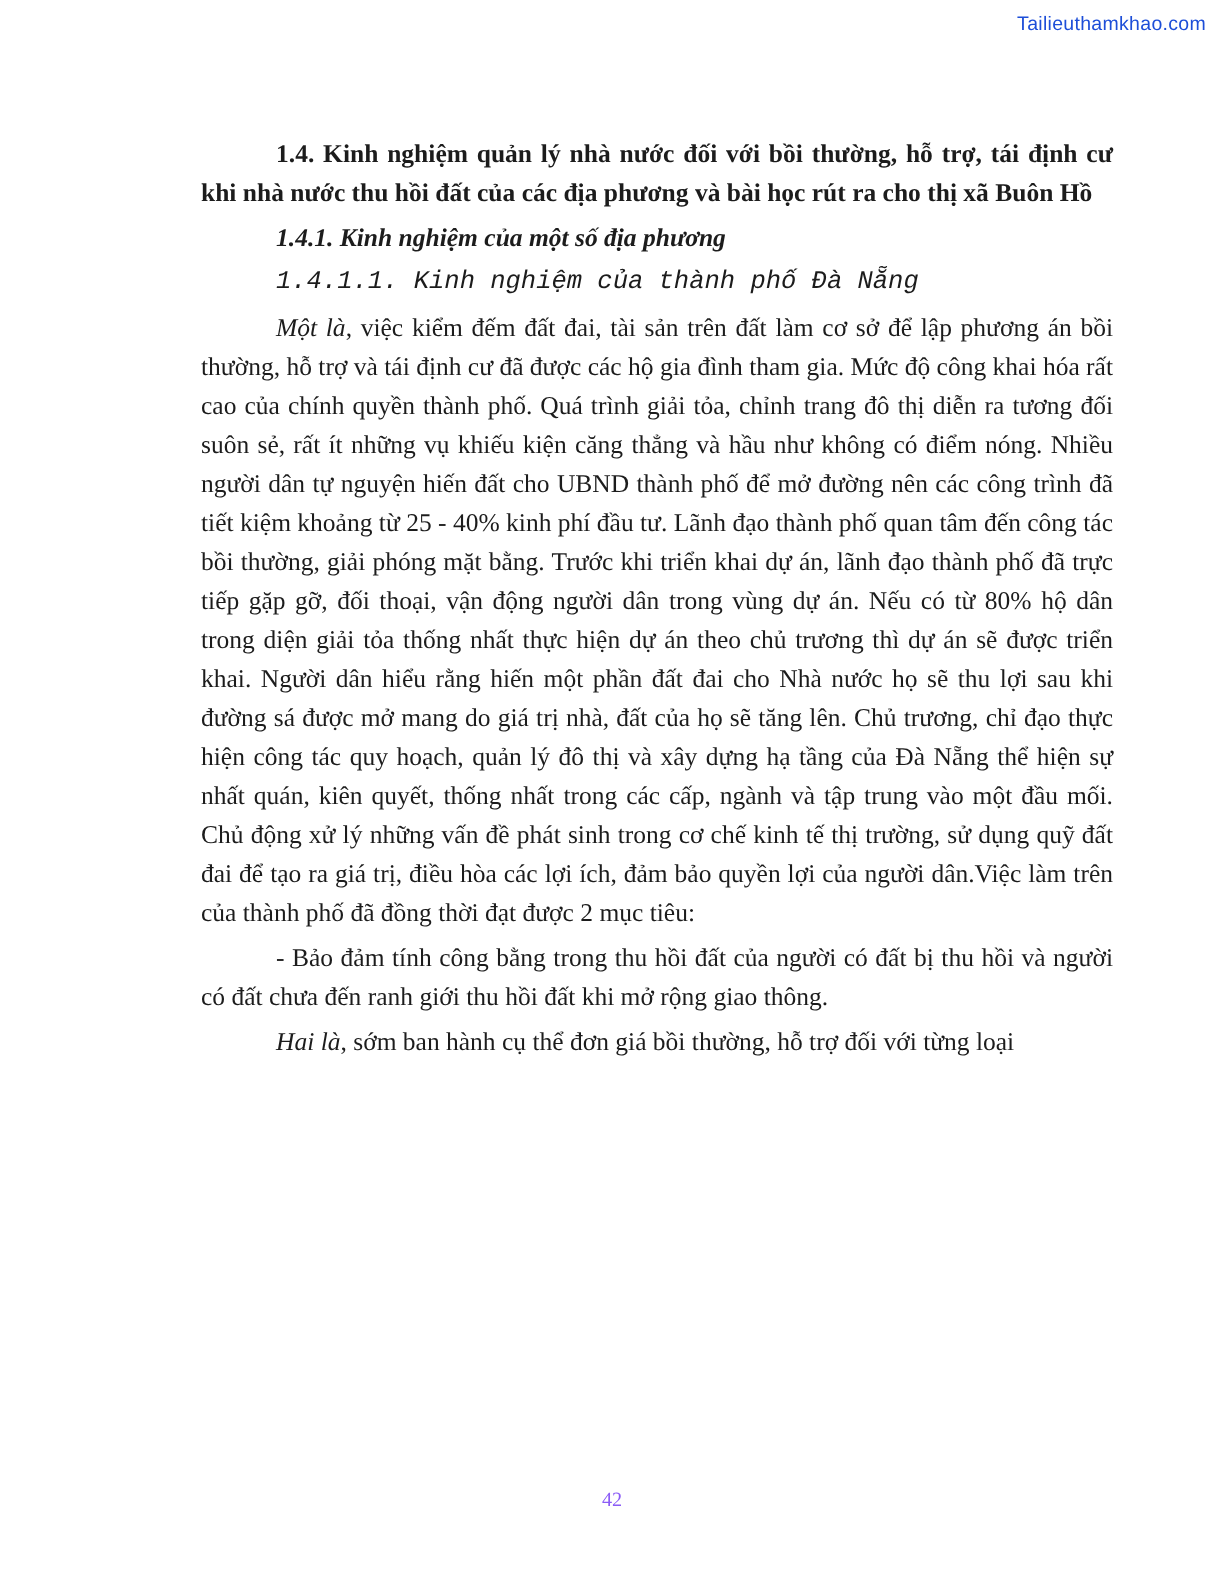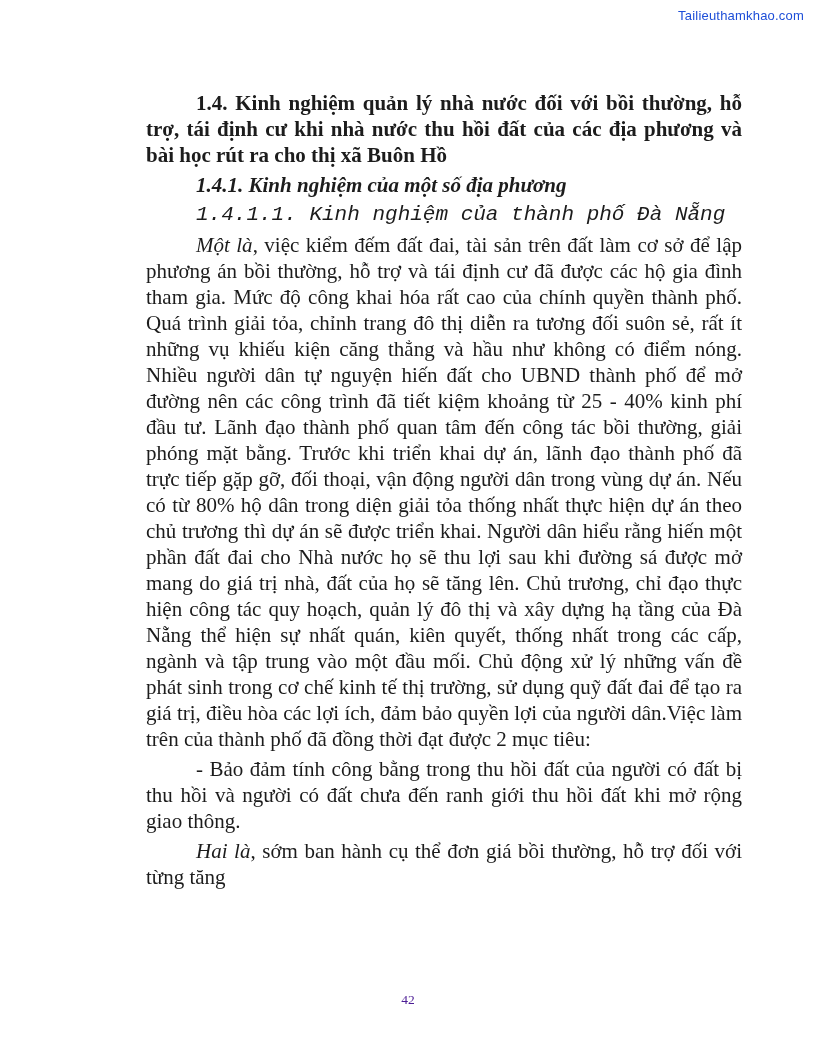--- a/index.html
+++ b/index.html
@@ -27,22 +27,22 @@
     color: #1d4ed8;
     letter-spacing: 0.2px;
   }
   .content {
     position: absolute;
     left: 130px;
     top: 90px;
     width: 612px;
   }
   .content p {
-    margin: 0 0 4px 16px;
-    font-size: 21px;
+    margin: 0 0 4px 4px;
+    font-size: 17px;
     line-height: 26px;
     text-align: justify;
     text-indent: 50px;
   }
   .h-main {
     font-weight: bold;
   }
   .h-sub1 {
     font-weight: bold;
     font-style: italic;
@@ -56,21 +56,21 @@
   .lead-italic {
     font-style: italic;
   }
   .page-number {
     position: absolute;
     bottom: 48px;
     left: 0;
     width: 100%;
     text-align: center;
     font-size: 13.5px;
-    color: #4c1d95;
+    color: #8b5cf6;
   }
 </style>
 </head>
 <body>
 
 <div class="page">
 
   <div class="watermark">Tailieuthamkhao.com</div>
 
   <main class="content">
@@ -81,19 +81,19 @@
 
     <p class="h-sub2">1.4.1.1. Kinh nghiệm của thành phố Đà Nẵng</p>
 
 
 
     <p class="body-p"><span class="lead-italic">Một là</span><span>, việc kiểm đếm đất đai, tài sản trên đất làm cơ sở để lập phương án bồi thường, hỗ trợ và tái định cư đã được các hộ gia đình tham gia. Mức độ công khai hóa rất cao của chính quyền thành phố. Quá trình giải tỏa, chỉnh trang đô thị diễn ra tương đối suôn sẻ, rất ít những vụ khiếu kiện căng thẳng và hầu như không có điểm nóng. Nhiều người dân tự nguyện hiến đất cho UBND thành phố để mở đường nên các công trình đã tiết kiệm khoảng từ 25 - 40% kinh phí đầu tư. Lãnh đạo thành phố quan tâm đến công tác bồi thường, giải phóng mặt bằng. Trước khi triển khai dự án, lãnh đạo thành phố đã trực tiếp gặp gỡ, đối thoại, vận động người dân trong vùng dự án. Nếu có từ 80% hộ dân trong diện giải tỏa thống nhất thực hiện dự án theo chủ trương thì dự án sẽ được triển khai. Người dân hiểu rằng hiến một phần đất đai cho Nhà nước họ sẽ thu lợi sau khi đường sá được mở mang do giá trị nhà, đất của họ sẽ tăng lên. Chủ trương, chỉ đạo thực hiện công tác quy hoạch, quản lý đô thị và xây dựng hạ tầng của Đà Nẵng thể hiện sự nhất quán, kiên quyết, thống nhất trong các cấp, ngành và tập trung vào một đầu mối. Chủ động xử lý những vấn đề phát sinh trong cơ chế kinh tế thị trường, sử dụng quỹ đất đai để tạo ra giá trị, điều hòa các lợi ích, đảm bảo quyền lợi của người dân.Việc làm trên của thành phố đã đồng thời đạt được 2 mục tiêu:</span></p>
 
 
     <p class="body-p">- Bảo đảm tính công bằng trong thu hồi đất của người có đất bị thu hồi và người có đất chưa đến ranh giới thu hồi đất khi mở rộng giao thông.</p>
 
-    <p class="body-p"><span class="lead-italic">Hai là</span><span>, sớm ban hành cụ thể đơn giá bồi thường, hỗ trợ đối với từng tăng</span></p>
+    <p class="body-p"><span class="lead-italic">Hai là</span><span>, sớm ban hành cụ thể đơn giá bồi thường, hỗ trợ đối với từng loại</span></p>
 
   </main>
 
   <div class="page-number">42</div>
 
 </div>
 
 </body></html>

